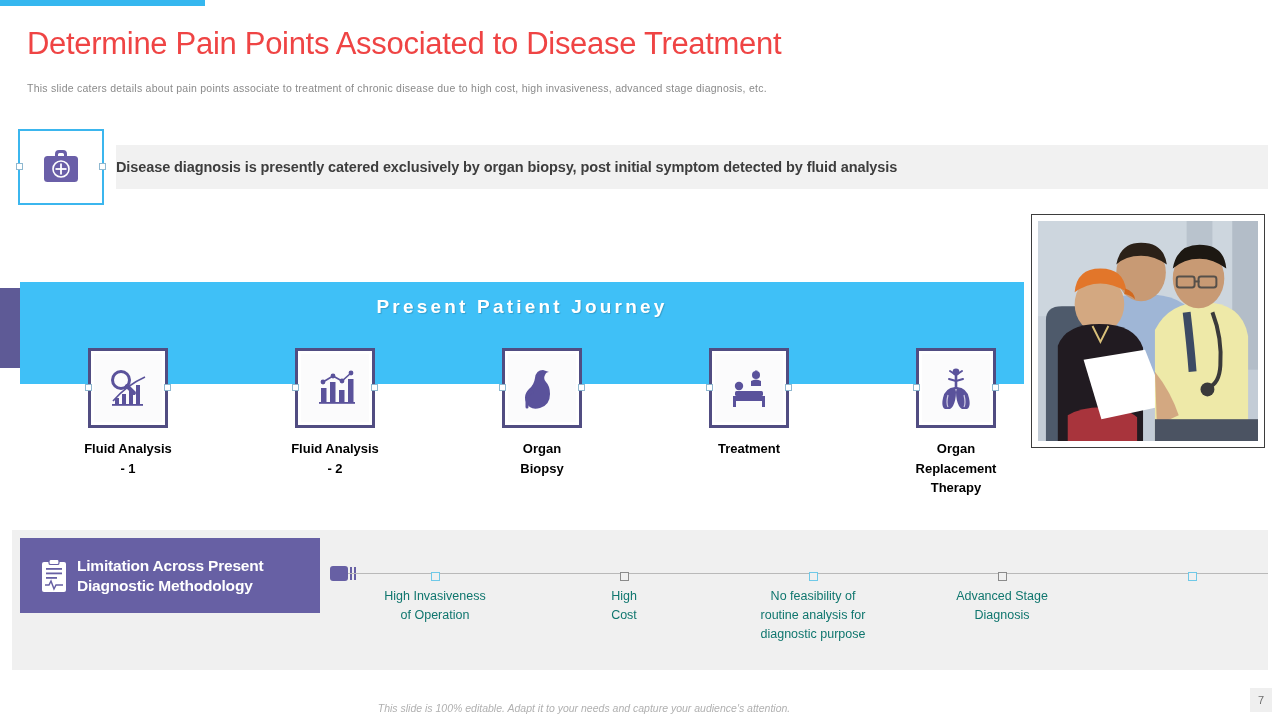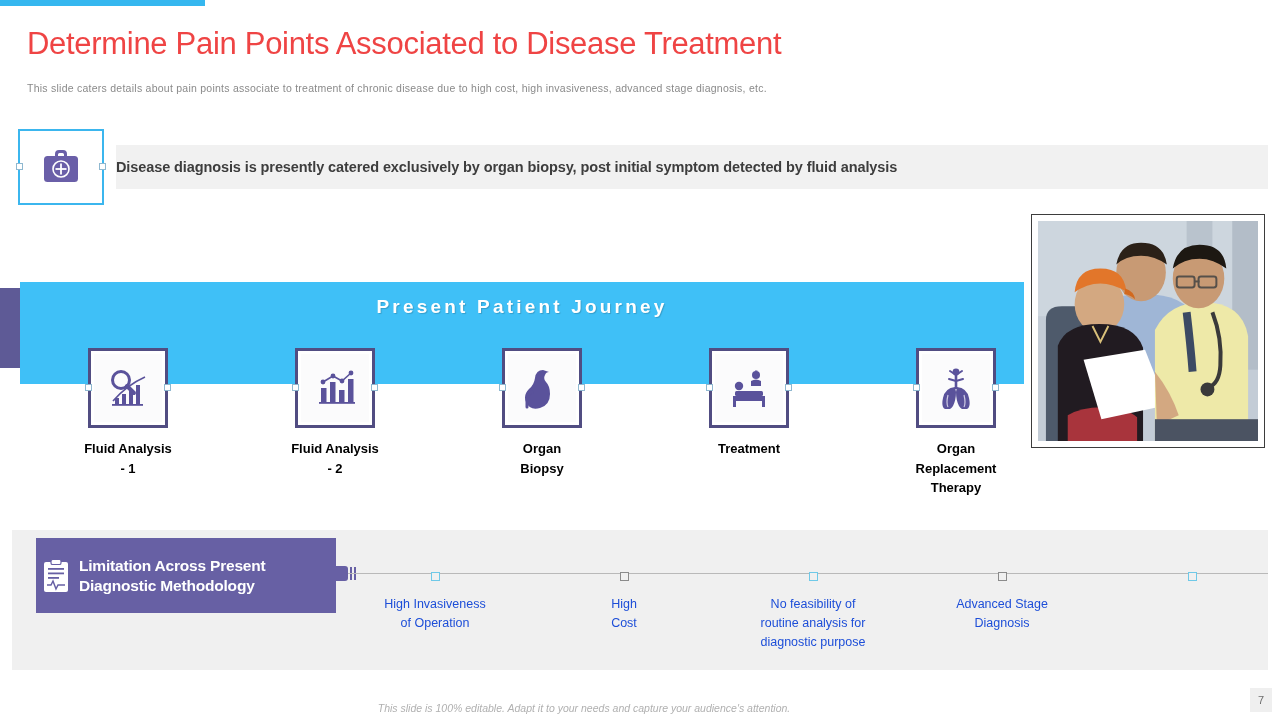--- a/index.html
+++ b/index.html
@@ -97,23 +97,23 @@
     margin-top:11px; font-size:13px; font-weight:bold; color:#000000;
     line-height:1.5;
   }
 
   
   .bottom-sec{
     position:absolute; left:12px; top:530px; width:1256px; height:140px;
     background:#f0f0f0;
   }
   .lim-box{
-    position:absolute; left:36px; top:538px; width:300px; height:75px;
+    position:absolute; left:20px; top:538px; width:300px; height:75px;
     background:#6760a4;
-    display:flex; align-items:center; gap:9px; padding-left:6px;
+    display:flex; align-items:center; gap:9px; padding-left:20px;
   }
   .lim-text{
     color:#ffffff; font-size:15.5px; font-weight:bold; line-height:1.28;
     letter-spacing:-0.2px;
   }
   .lim-nub{
     position:absolute; left:330px; top:566px; width:18px; height:15px;
     background:#6760a4; border-radius:3px;
   }
   .lim-nub:after{
@@ -125,21 +125,21 @@
     position:absolute; left:348px; top:573px; width:920px; height:1px;
     background:#b9b9b9;
   }
   .tl-point{ position:absolute; top:572px; }
   .tl-marker{
     width:9px; height:9px; border:1.5px solid #6fc9e8;
     background:#f0f0f0; margin:0 auto;
   }
   .tl-marker.gray{ border-color:#8b8b8b; }
   .tl-label{
-    margin-top:14px; font-size:12.5px; color:#1d4ed8;
+    margin-top:6px; font-size:12.5px; color:#0f766e;
     text-align:center; line-height:1.5; white-space:nowrap;
   }
 
   
   .footer-note{
     position:absolute; left:8px; top:702px; width:1152px;
     text-align:center; font-size:10.5px; color:#b0b0b0;font-style:italic;
   }
   .page-num{
     position:absolute; right:8px; top:688px;

